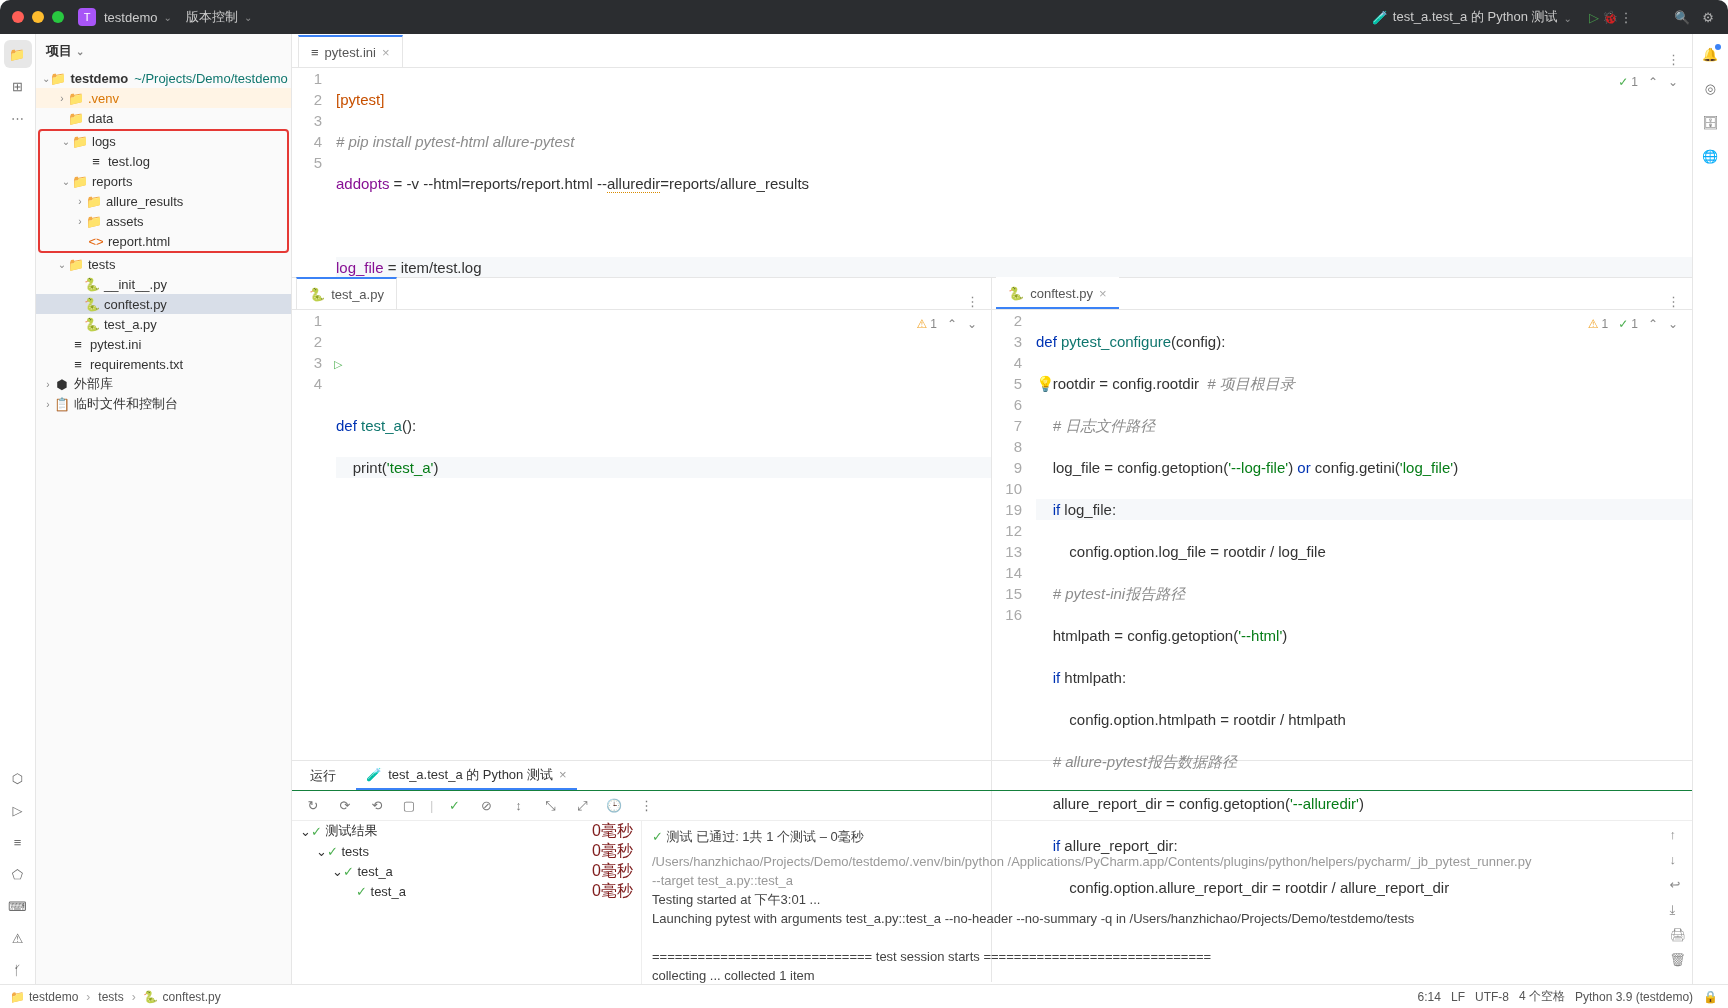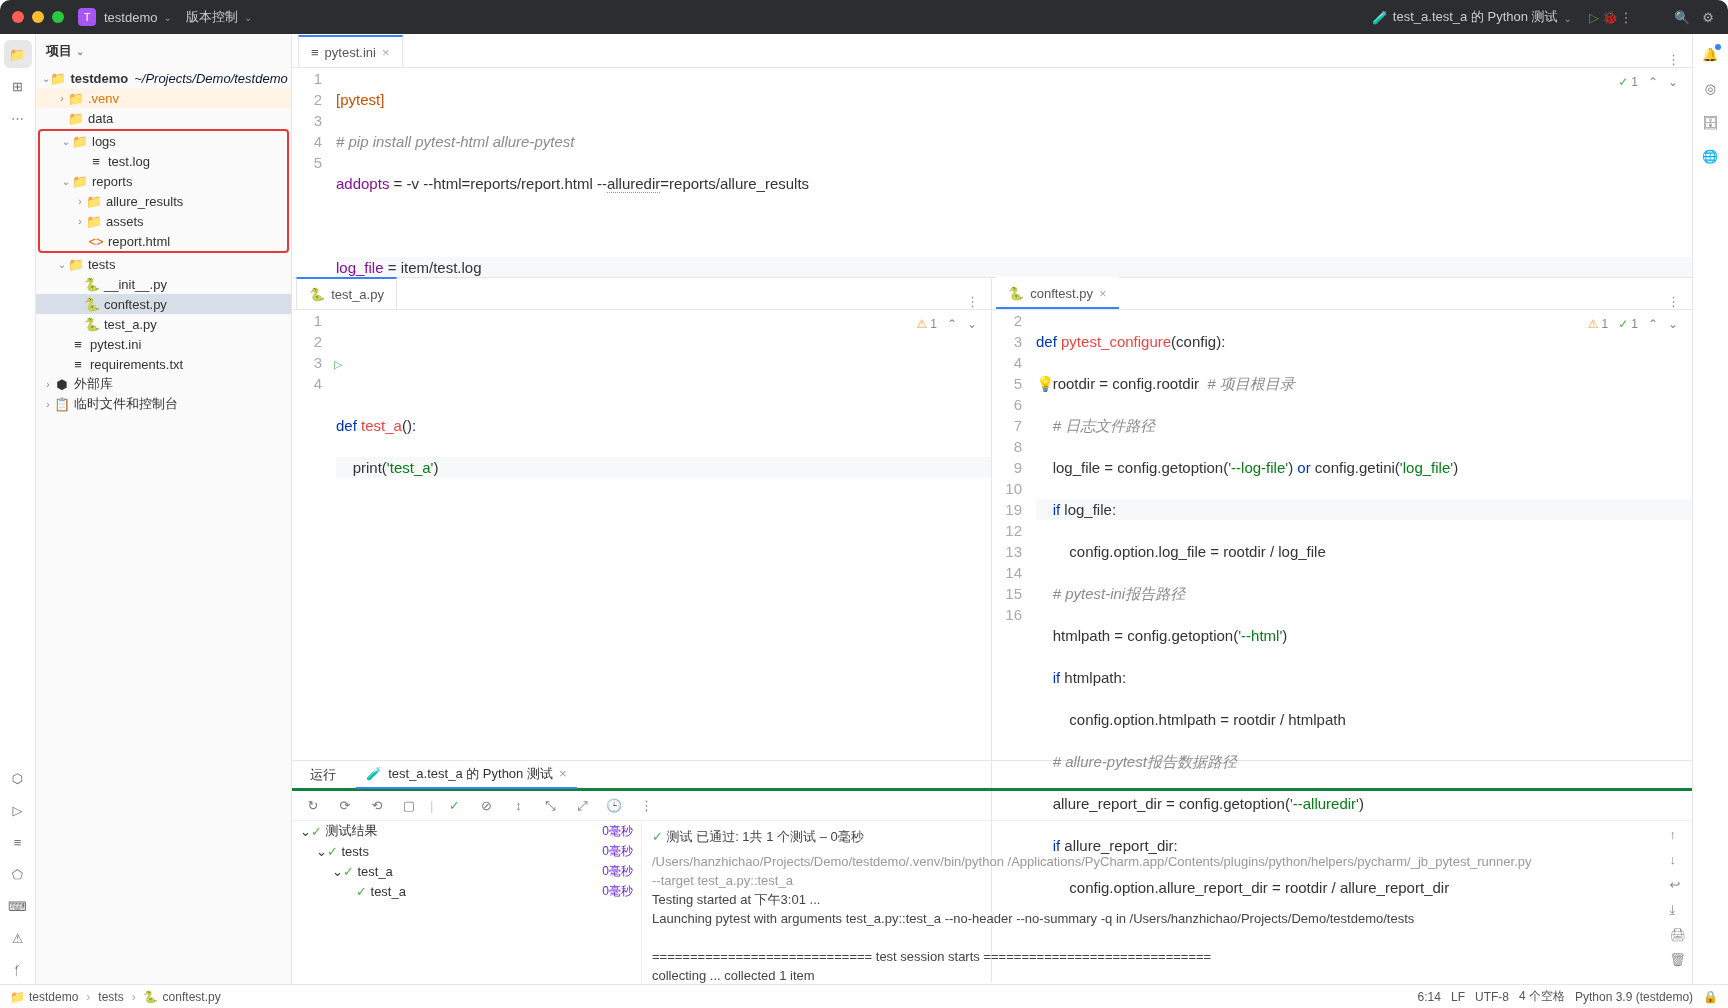--- a/index.html
+++ b/index.html
@@ -22,21 +22,21 @@
 
 .sidebar { width:256px; border-right:1px solid #e6e6e6; display:flex; flex-direction:column; background:#fafafa; }
 .sidebar-header { padding:8px 10px; font-weight:600; font-size:13px; display:flex; align-items:center; gap:4px; }
 .tree { flex:1; overflow:auto; font-size:13px; }
 .tree-row { display:flex; align-items:center; height:20px; padding:0 6px; cursor:pointer; white-space:nowrap; }
 .tree-row.sel { background:#d8dee8; }
 .tree-row .ind { display:inline-block; }
 .tree-row .arr { width:12px; text-align:center; color:#888; font-size:10px; }
 .tree-row .fi { width:16px; text-align:center; margin-right:4px; }
 .red-box { border:2px solid #e53935; border-radius:4px; margin:1px 2px; }
-.path-dim { color:#0f172a; margin-left:6px;font-style:italic; }
+.path-dim { color:#0f766e; margin-left:6px; }
 
 .editor-area { flex:1; display:flex; flex-direction:column; min-width:0; }
 .tabs { height:34px; border-bottom:1px solid #e6e6e6; display:flex; align-items:end; padding-left:6px; }
 .tab { padding:0 12px; height:32px; display:flex; align-items:center; gap:6px; border:1px solid transparent; border-bottom:none; font-size:13px; color:#555; cursor:pointer; }
 .tab.active { background:#fff; border-color:#e6e6e6; border-top:2px solid #3b82f6; }
 .tab .x { opacity:0.5; }
 .tab-more { margin-left:auto; padding:0 12px; color:#888; cursor:pointer; }
 
 .editor-split { flex:1; display:grid; grid-template-rows:210px 1fr; min-height:0; }
 .pane { display:flex; flex-direction:column; min-height:0; border-bottom:1px solid #e6e6e6; }
@@ -44,42 +44,42 @@
 .subpane { display:flex; flex-direction:column; min-width:0; border-right:1px solid #e6e6e6; }
 .subpane:last-child { border-right:none; }
 .sub-tabs { height:32px; display:flex; align-items:end; border-bottom:1px solid #e6e6e6; padding-left:4px; }
 .sub-tabs.accent .tab.active { border-top:2px solid transparent; border-bottom:2px solid #3b82f6; border-left:none; border-right:none; height:32px; }
 .code { flex:1; display:flex; font-family:Menlo,Consolas,monospace; font-size:15px; line-height:21px; overflow:hidden; position:relative; }
 .gutter { width:40px; text-align:right; padding-right:10px; color:#aaa; user-select:none; }
 .gutter .ln { height:21px; }
 .codebody { flex:1; white-space:pre; padding-left:4px; overflow:auto; }
 .codebody .cl { height:21px; }
 .hl-line { background:#f6f8fa; }
-.kw { color:#0033b3; } .str { color:#067d17;text-align:center; } .cm { color:#8c8c8c; font-style:italic; } .id { color:#871094; } .fn { color:#ef4444; } .sec { color:#c75000; }
+.kw { color:#0033b3; } .str { color:#067d17;text-align:center; } .cm { color:#8c8c8c; font-style:italic; } .id { color:#871094; } .fn { color:#0f766e; } .sec { color:#c75000; }
 .code-badges { position:absolute; top:4px; right:14px; display:flex; gap:10px; font-size:12px; color:#888; align-items:center; }
 .badge-ok::before{content:'✓'; color:#4caf50; margin-right:3px;}
 .badge-warn::before{content:'⚠'; color:#f0a020; margin-right:3px;}
 .run-gutter { position:absolute; left:42px; width:16px; }
 .run-ic { color:#4caf50; font-size:11px; }
 .underline-err { border-bottom:1px dotted #d98b00; }
 
 .right-gutter { width:36px; border-left:1px solid #e6e6e6; display:flex; flex-direction:column; align-items:center; padding-top:6px; gap:6px; }
 .right-gutter .rbtn { width:28px; height:28px; display:flex; align-items:center; justify-content:center; color:#6e6e6e; cursor:pointer; position:relative; }
 .notif-dot { position:absolute; top:4px; right:4px; width:6px; height:6px; background:#3b82f6; border-radius:50%; }
 
 .bottom-panel { height:224px; border-top:1px solid #e6e6e6; display:flex; flex-direction:column; flex-shrink:0; }
-.bp-tabs { height:30px; display:flex; align-items:center; padding:0 8px; gap:10px; border-bottom:3px solid #15803d; }
+.bp-tabs { height:30px; display:flex; align-items:center; padding:0 8px; gap:10px; border-bottom:1px solid #15803d; }
 .bp-tab { padding:4px 10px; font-size:13px; cursor:pointer; display:flex; align-items:center; gap:6px; }
 .bp-tab.active { border-bottom:2px solid #3b82f6; }
 .bp-toolbar { height:30px; display:flex; align-items:center; gap:10px; padding:0 10px; border-bottom:1px solid #eee; color:#777; }
 .bp-toolbar .tbtn { width:22px; height:22px; display:flex; align-items:center; justify-content:center; cursor:pointer; border-radius:4px; }
 .bp-body { flex:1; display:flex; min-height:0; }
 .bp-tree { width:350px; border-right:1px solid #eee; overflow:auto; font-size:13px; }
 .bp-tree .trow { display:flex; align-items:center; height:20px; padding:0 8px; }
-.bp-tree .trow .tm { margin-left:auto; color:#6d28d9; font-size:12px; }
+.bp-tree .trow .tm { margin-left:auto; color:#7f1d1d; font-size:16px; }
 .bp-console { flex:1; overflow:auto; font-family:Menlo,monospace; font-size:13px; line-height:19px; padding:6px 10px; color:#444; position:relative; }
 .console-icons { position:absolute; right:6px; top:4px; display:flex; flex-direction:column; gap:6px; color:#888; }
 .pass { color:#4caf50; }
 .dim { color:#999; }
 
 .statusbar { height:24px; border-top:1px solid #e6e6e6; display:flex; align-items:center; padding:0 10px; font-size:12px; color:#555; gap:10px; flex-shrink:0; }
 .statusbar .sp { flex:1; }
 .crumb { display:flex; align-items:center; gap:4px; }
 .crumb .sep::after { content:'›'; color:#aaa; margin:0 4px; }
 </style>

